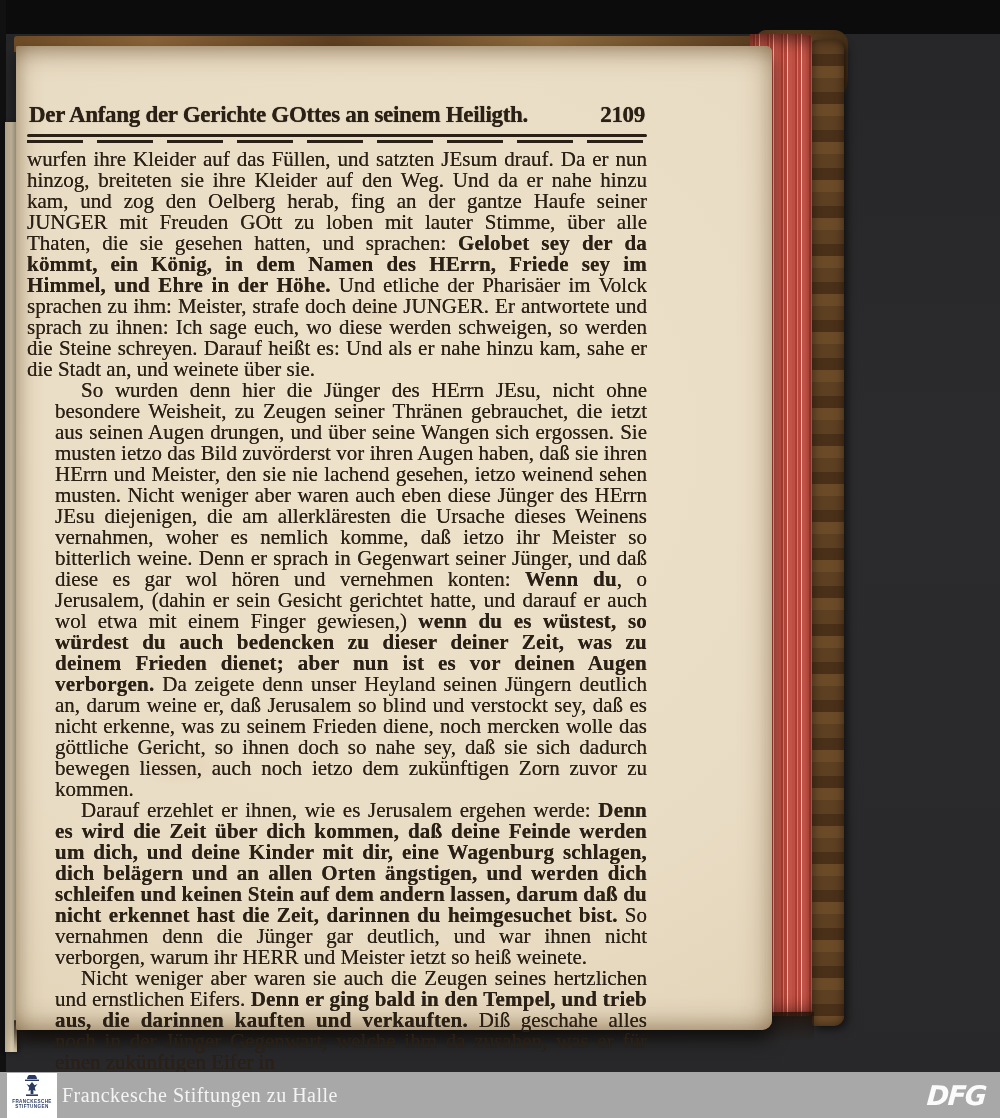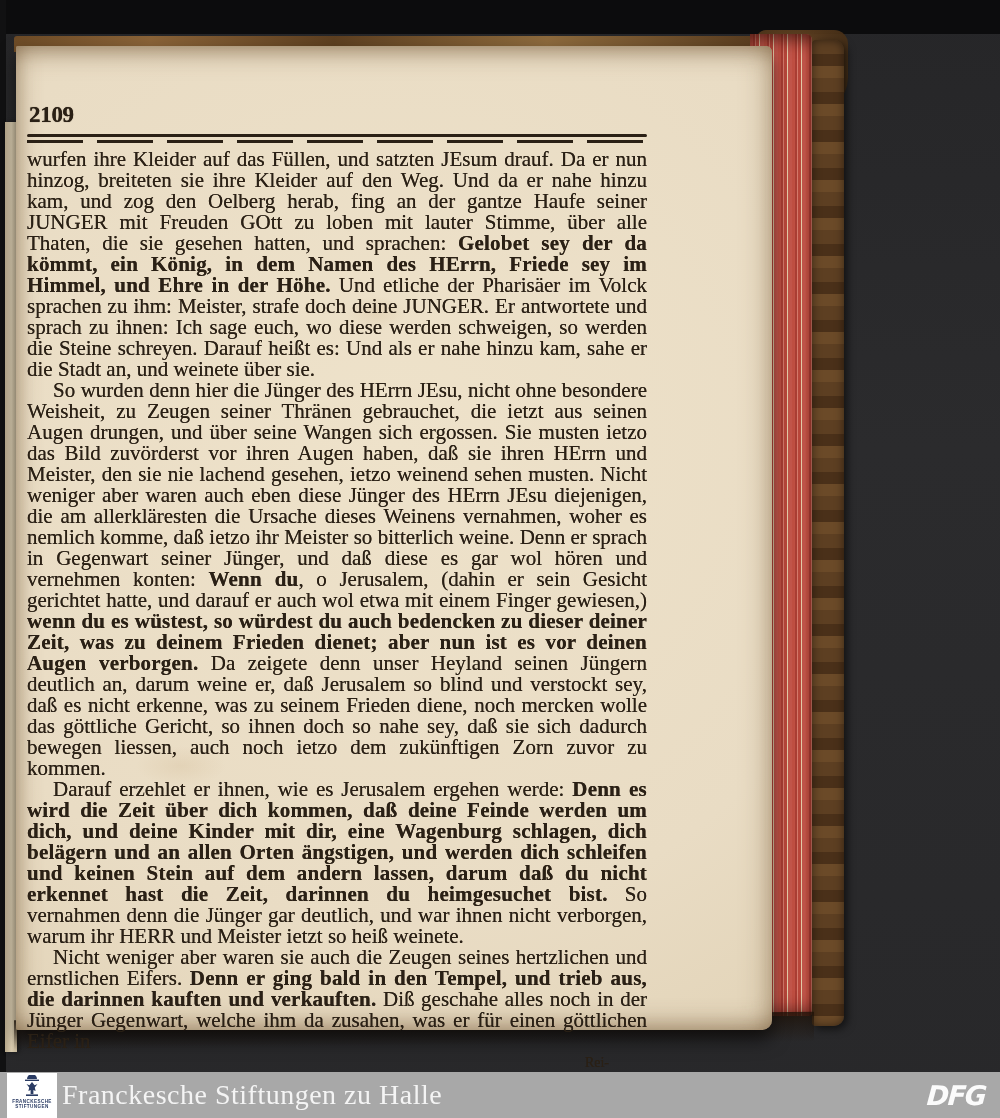--- a/index.html
+++ b/index.html
@@ -55,39 +55,39 @@
   .content{position:absolute;left:11px;top:56px;width:620px;color:#2a2015;}
   .running-head{display:flex;justify-content:space-between;align-items:baseline;
     font-weight:bold;font-size:23px;letter-spacing:-0.3px;white-space:nowrap;
     padding:0 2px 4px 2px;text-shadow:0 0 .7px #2a2015;}
   .rule-solid{height:0;border-top:3px solid #2a2015;margin:2px 0 3px 0;border-radius:2px;}
   .rule-dashed{height:3px;margin-bottom:6px;
     background:repeating-linear-gradient(90deg,#2a2015 0 56px,transparent 56px 70px);}
   .text-block{font-size:21px;line-height:21px;text-align:justify;
     text-shadow:0 0 .55px rgba(42,32,21,.85);}
   .text-block p{margin:0;}
-  .text-block p.indent{text-indent:26px;}
+  .text-block p.indent{text-indent:26px;margin-left:28px;}
   .text-block .q{font-weight:bold;letter-spacing:.2px;}
   .catchword{text-align:right;padding-right:38px;font-size:14px;line-height:21px;
     text-shadow:0 0 .55px rgba(42,32,21,.85);font-family:Liberation Serif, serif;}
 
   
   .stain1{position:absolute;left:330px;top:250px;width:60px;height:34px;border-radius:50%;
     background:radial-gradient(closest-side,rgba(164,120,60,.12),rgba(164,120,60,0));}
   .stain2{position:absolute;left:120px;top:700px;width:90px;height:40px;border-radius:50%;
     background:radial-gradient(closest-side,rgba(164,120,60,.10),rgba(164,120,60,0));}
 
   
   .footer{position:absolute;left:0;top:1072px;width:1000px;height:46px;background:#a8a8a8;}
   .logo-box{position:absolute;left:7px;top:1px;width:50px;height:45px;background:#ffffff;
     display:flex;flex-direction:column;align-items:center;justify-content:flex-start;padding-top:2px;box-sizing:border-box;}
   .logo-caption{color:#2a3b63;font-family:"Liberation Sans",sans-serif;font-size:4.6px;
     line-height:5.4px;letter-spacing:.4px;text-align:center;font-weight:bold;}
   .institution{position:absolute;left:62px;top:0;height:46px;display:flex;align-items:center;
-    color:#f4f4f4;font-family:"Liberation Serif",serif;font-size:28px;letter-spacing:.5px;}
+    color:#f4f4f4;font-family:"Liberation Serif",serif;font-size:20px;letter-spacing:.5px;}
   .dfg{position:absolute;right:14px;top:0;height:46px;display:flex;align-items:center;
     color:#fbfbfb;font-family:"DejaVu Sans",sans-serif;font-size:27px;font-weight:800;
     font-style:italic;letter-spacing:-1.5px;transform:skewX(-4deg);}
 </style>
 </head>
 <body>
 
 <div id="stage">
 
   <div class="top-band"></div>
@@ -99,30 +99,31 @@
   <div class="fore-edge"></div>
   <div class="cover"></div>
   <div class="bottom-shadow"></div>
 
   <div class="page">
     <div class="stain1"></div>
     <div class="stain2"></div>
 
     <div class="content">
       <div class="running-head">
+        <span>Der Anfang der Gerichte GOttes an seinem Heiligth.</span>
         <span>2109</span>
       </div>
       <div class="rule-solid"></div>
       <div class="rule-dashed"></div>
 
       <div class="text-block">
           <p><span>wurfen ihre Kleider auf das Füllen, und satzten JEsum drauf.  Da er nun hinzog, breiteten sie ihre Kleider auf den Weg.  Und da er nahe hinzu kam, und zog den Oelberg herab, fing an der gantze Haufe seiner JUNGER mit Freuden GOtt zu loben mit lauter Stimme, über alle Thaten, die sie gesehen hatten, und sprachen: </span><span class="q">Gelobet sey der da kömmt, ein König, in dem Namen des HErrn, Friede sey im Himmel, und Ehre in der Höhe.</span><span>  Und etliche der Pharisäer im Volck sprachen zu ihm: Meister, strafe doch deine JUNGER.  Er antwortete und sprach zu ihnen: Ich sage euch, wo diese werden schweigen, so werden die Steine schreyen.   Darauf heißt es:  Und als er nahe hinzu kam, sahe er die Stadt an, und weinete über sie.</span></p>
           <p class="indent"><span>So wurden denn hier die Jünger des HErrn JEsu, nicht ohne besondere Weisheit, zu Zeugen seiner Thränen gebrauchet, die ietzt aus seinen Augen drungen, und über seine Wangen sich ergossen.   Sie musten ietzo das Bild zuvörderst vor ihren Augen haben, daß sie ihren HErrn und Meister, den sie nie lachend gesehen, ietzo weinend sehen musten.   Nicht weniger aber waren auch eben diese Jünger des HErrn JEsu diejenigen, die am allerkläresten die Ursache dieses Weinens vernahmen, woher es nemlich komme, daß ietzo ihr Meister so bitterlich weine.   Denn er sprach in Gegenwart seiner Jünger, und daß diese es gar wol hören und vernehmen konten: </span><span class="q">Wenn du</span><span>, o Jerusalem, (dahin er sein Gesicht gerichtet hatte, und darauf er auch wol etwa mit einem Finger gewiesen,) </span><span class="q">wenn du es wüstest, so würdest du auch bedencken zu dieser deiner Zeit, was zu deinem Frieden dienet; aber nun ist es vor deinen Augen verborgen.</span><span>   Da zeigete denn unser Heyland seinen Jüngern deutlich an, darum weine er, daß Jerusalem so blind und verstockt sey, daß es nicht erkenne, was zu seinem Frieden diene, noch mercken wolle das göttliche Gericht, so ihnen doch so nahe sey, daß sie sich dadurch bewegen liessen, auch noch ietzo dem zukünftigen Zorn zuvor zu kommen.</span></p>
           <p class="indent"><span>Darauf erzehlet er ihnen, wie es Jerusalem ergehen werde: </span><span class="q">Denn es wird die Zeit über dich kommen, daß deine Feinde werden um dich, und deine Kinder mit dir, eine Wagenburg schlagen, dich belägern und an allen Orten ängstigen, und werden dich schleifen und keinen Stein auf dem andern lassen, darum daß du nicht erkennet hast die Zeit, darinnen du heimgesuchet bist.</span><span>   So vernahmen denn die Jünger gar deutlich, und war ihnen nicht verborgen, warum ihr HERR und Meister ietzt so heiß weinete.</span></p>
-          <p class="indent"><span>Nicht weniger aber waren sie auch die Zeugen seines hertzlichen und ernstlichen Eifers.  </span><span class="q">Denn er ging bald in den Tempel, und trieb aus, die darinnen kauften und verkauften.</span><span>  Diß geschahe alles noch in der Jünger Gegenwart, welche ihm da zusahen, was er für einen göttlichen Eifer in</span></p>
+          <p class="indent"><span>Nicht weniger aber waren sie auch die Zeugen seines hertzlichen und ernstlichen Eifers.  </span><span class="q">Denn er ging bald in den Tempel, und trieb aus, die darinnen kauften und verkauften.</span><span>  Diß geschahe alles noch in der Jünger Gegenwart, welche ihm da zusahen, was er für einen zukünftigen Eifer in</span></p>
         </div>
 
       <div class="catchword">Rei-</div>
     </div>
   </div>
 
   <div class="footer">
     <div class="logo-box">
       <svg width="24" height="24" viewBox="0 0 24 24">
         <g fill="#2a3b63">

